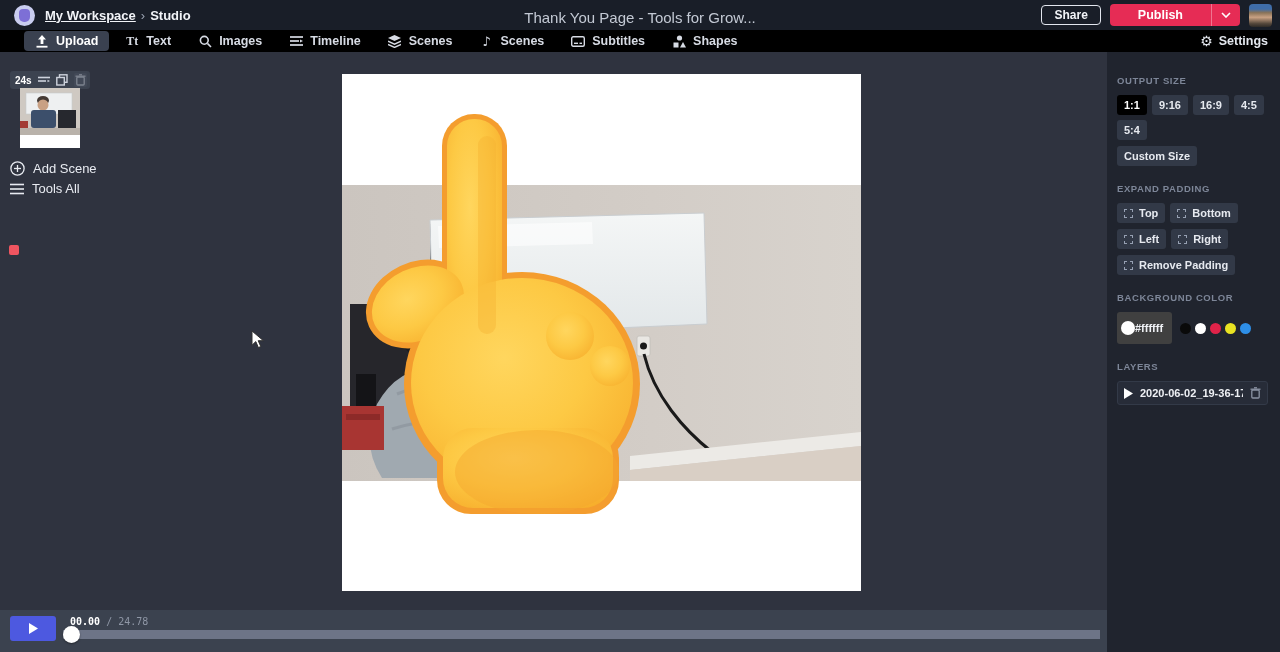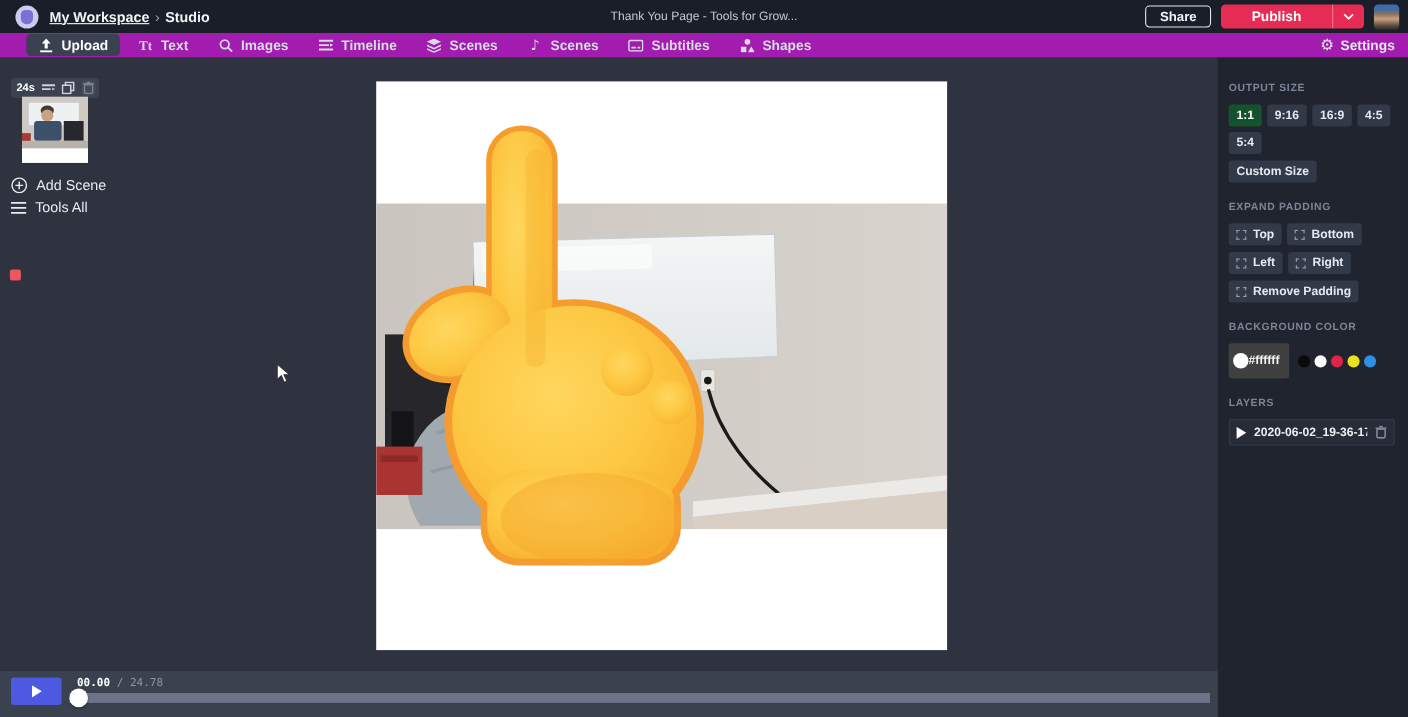--- a/index.html
+++ b/index.html
@@ -7,31 +7,31 @@
   .app { position:relative; width:1280px; height:652px; }
 
   
   .topbar { position:absolute; left:0; top:0; width:1280px; height:30px; background:#191e28; display:flex; align-items:center; padding:0 8px 0 14px; z-index:30; }
   .ws-avatar { width:21px; height:21px; border-radius:50%; background:#c9cdf0; position:relative; flex:0 0 auto; }
   .ws-avatar .blob { position:absolute; left:5px; top:4px; width:11px; height:13px; border-radius:4px 4px 5px 5px; background:#7d6fd6; }
   .breadcrumb { margin-left:10px; font-size:13px; color:#f2f4f8; white-space:nowrap; }
   .breadcrumb .ws { font-weight:bold; text-decoration:underline; cursor:pointer; }
   .breadcrumb .sep { color:#99a1b0; margin:0 5px; font-weight:normal; }
   .breadcrumb .page { font-weight:bold; }
-  .doc-title { position:absolute; left:640px; top:9px; transform:translateX(-50%); font-size:11px; color:#c3c9d4; white-space:nowrap; }
+  .doc-title { position:absolute; left:640px; top:9px; transform:translateX(-50%); font-size:15px; color:#c3c9d4; white-space:nowrap; }
   .topbar-right { margin-left:auto; display:flex; align-items:center; gap:9px; }
   .share-btn { height:20px; padding:0 12px; border:1px solid #e2e6ee; border-radius:4px; color:#f2f4f8; font-size:12px; font-weight:bold; display:flex; align-items:center; background:transparent; cursor:pointer; }
   .publish-btn { height:22px; border-radius:4px; background:#e62c55; color:#fff; display:flex; align-items:center; cursor:pointer; overflow:hidden; }
   .publish-btn .pl { padding:0 28px; font-size:12.5px; font-weight:bold; }
   .publish-btn .pdiv { width:1px; height:22px; background:rgba(255,255,255,.35); }
   .publish-btn .chev { width:28px; display:flex; align-items:center; justify-content:center; }
   .user-avatar { width:23px; height:23px; border-radius:4px; background:linear-gradient(180deg,#3f6da9 0%,#3f6da9 22%,#8a7358 38%,#c9a183 58%,#55483c 85%,#2e2a26 100%); cursor:pointer; }
 
   
-  .toolbar { position:absolute; left:0; top:30px; width:1280px; height:22px; background:#a21caf; display:flex; align-items:center; padding-left:24px; z-index:29; }
+  .toolbar { position:absolute; left:0; top:30px; width:1280px; height:22px; background:#000000; display:flex; align-items:center; padding-left:24px; z-index:29; }
   .tab { display:flex; align-items:center; gap:7px; padding:3px 11px; margin-right:5px; border-radius:4px; color:#d7dbe4; font-size:12.5px; font-weight:bold; cursor:pointer; }
   .tab.active { background:#3a4150; color:#ffffff; }
   .tab .ticon { display:flex; align-items:center; justify-content:center; width:14px; height:14px; }
   .tticon { font-size:12px; font-weight:bold; font-family:"Liberation Serif",serif; }
   .note { font-family:"DejaVu Sans",sans-serif; font-size:13px; line-height:13px; }
   .settings { position:absolute; right:12px; top:0; height:22px; display:flex; align-items:center; gap:6px; color:#e3e7ee; font-size:12.5px; font-weight:bold; cursor:pointer; }
   .gear { font-family:"DejaVu Sans",sans-serif; font-size:14px; line-height:14px; }
 
   
   .workspace { position:absolute; left:0; top:52px; width:1150px; height:558px; background:#2f333f; }
@@ -47,21 +47,21 @@
   .canvas { position:absolute; left:342px; top:22px; width:519px; height:517px; background:#ffffff; }
   .canvas svg { display:block; }
   .cursor { position:absolute; left:251px; top:278px; z-index:40; pointer-events:none; }
 
   
   .rightbar { position:absolute; left:1107px; top:52px; width:173px; height:600px; background:#20242e; padding:23px 12px 0 10px; color:#dfe3ea; }
   .sec-label { font-size:9.5px; font-weight:bold; letter-spacing:.6px; color:#7d8698; margin-bottom:9px; }
   .sec { margin-bottom:17px; }
   .row { display:flex; gap:5px; flex-wrap:wrap; }
   .sbtn { background:#323947; border-radius:3px; color:#e6e9ef; font-size:11px; font-weight:bold; padding:4px 7px; display:flex; align-items:center; gap:6px; cursor:pointer; line-height:12px; }
-  .sbtn.active { background:#14532d; color:#ffffff; }
+  .sbtn.active { background:#000000; color:#ffffff; }
   .dashed-sq { width:9px; height:9px; border:1px dashed #96a0b2; display:inline-block; }
   .mt6 { margin-top:6px; }
   .color-row { display:flex; align-items:center; }
   .swatch-btn { background:#404040; border-radius:3px; height:32px; display:flex; align-items:center; gap:0; padding:0 9px 0 4px; cursor:pointer; }
   .swatch-circle { width:14px; height:14px; border-radius:50%; background:#ffffff; }
   .swatch-val { font-size:11px; font-weight:bold; color:#f0f2f6; }
   .dots { display:flex; gap:4px; margin-left:8px; }
   .dot { width:11px; height:11px; border-radius:50%; cursor:pointer; }
   .layer-item { height:24px; background:#272c38; border:1px solid #333a48; border-radius:3px; display:flex; align-items:center; gap:7px; padding:0 6px; cursor:pointer; }
   .layer-name { flex:1; font-size:11px; font-weight:bold; color:#eef0f4; white-space:nowrap; overflow:hidden; }

